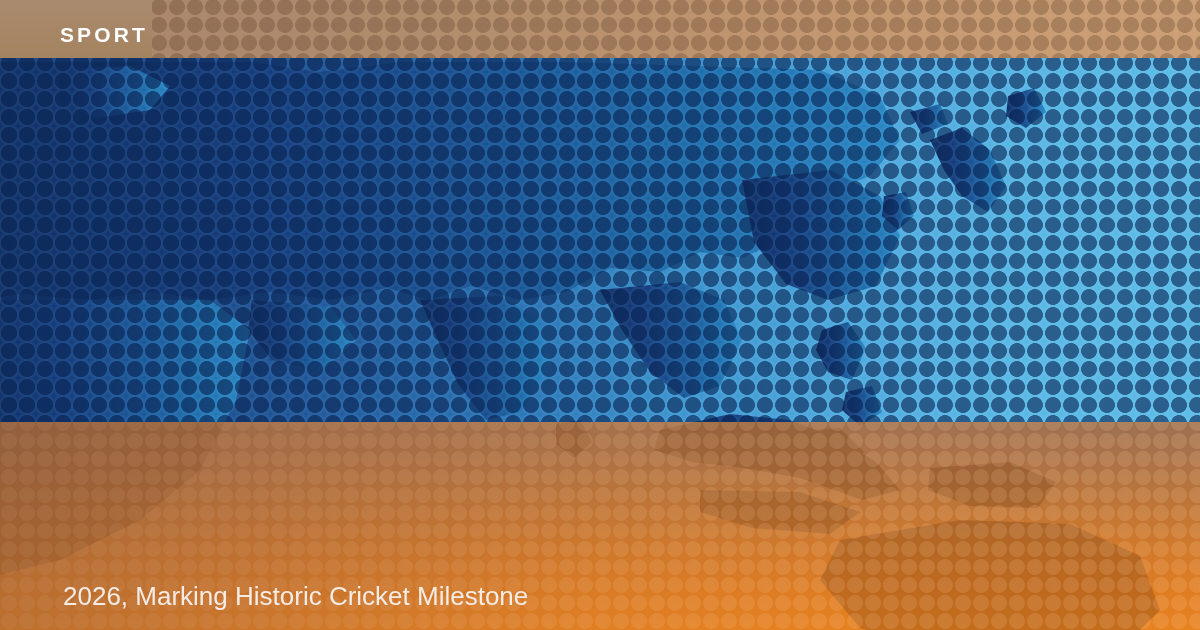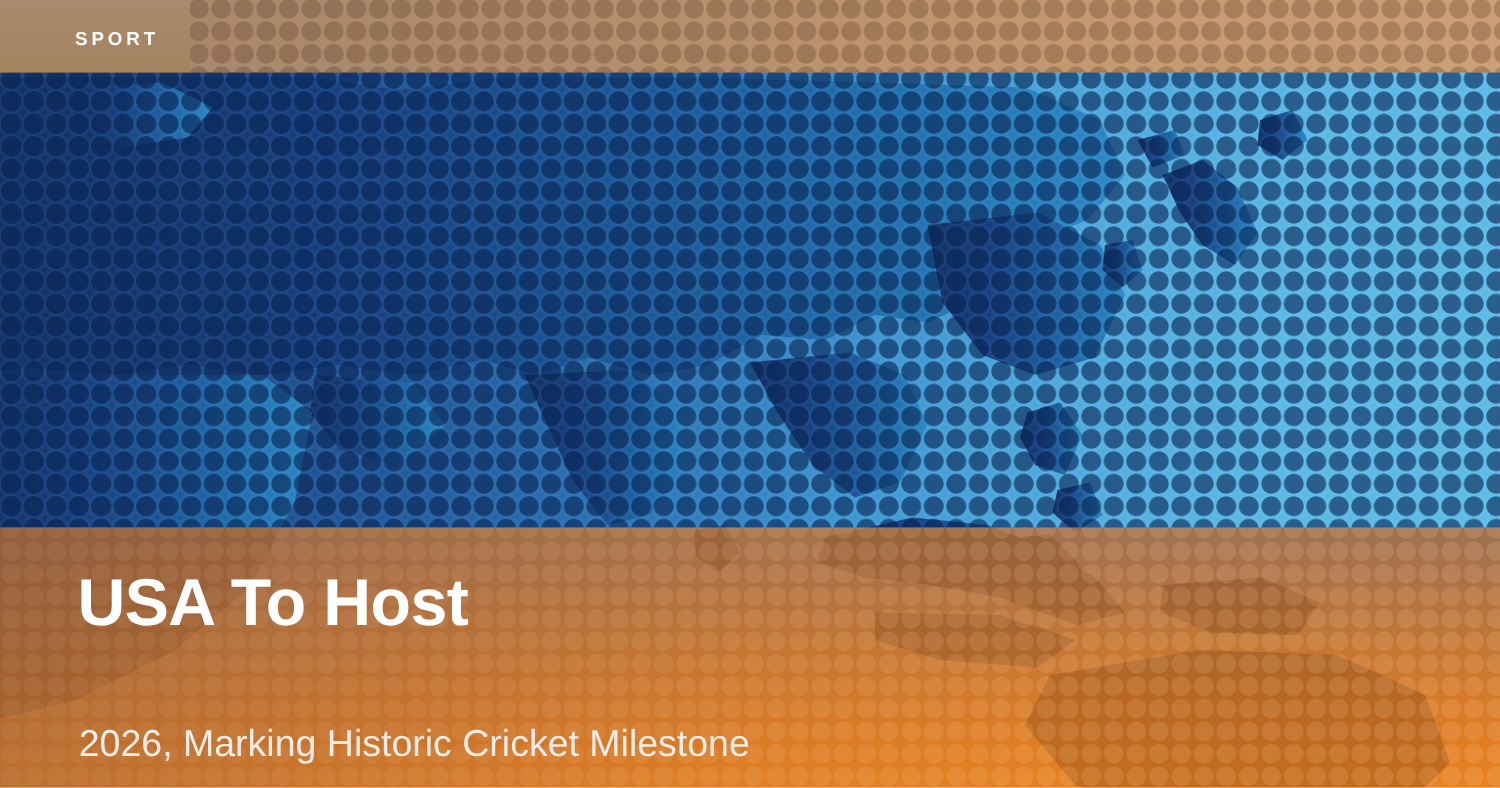--- a/index.html
+++ b/index.html
@@ -138,21 +138,21 @@
         rgba(214,124,42,0.10) 72%,
         rgba(226,130,36,0.04) 100%);
   }
 
   
   .kicker {
     position: absolute;
     left: 60px;
     top: 24px;
     color: #ffffff;
-    font-size: 15px;
+    font-size: 21px;
     font-weight: bold;
     letter-spacing: 3.1px;
     line-height: 1;
     z-index: 40;
     white-space: nowrap;
   }
 
   .headline {
     position: absolute;
     left: 62px;
@@ -166,21 +166,21 @@
     line-height: 57px;
     letter-spacing: -0.5px;
     white-space: nowrap;
   }
   .subhead {
     position: absolute;
     left: 63px;
     top: 579px;
     z-index: 40;
     color: #f4ece6;
-    font-size: 30px;
+    font-size: 26px;
     font-weight: normal;
     line-height: 34px;
     white-space: nowrap;
   }
 </style>
 </head>
 <body>
 
 <div id="card">
 
@@ -279,18 +279,17 @@
         </g>
       </svg>
     </div>
     <div class="bdots"></div>
     <div class="wash"></div>
   </div>
 
   <div class="kicker">SPORT</div>
 
   <div class="headline">
-    <div class="hl-line">USA To Host</div>
   </div>
 
   <div class="subhead">2026, Marking Historic Cricket Milestone</div>
 
 </div>
 
 </body></html>

